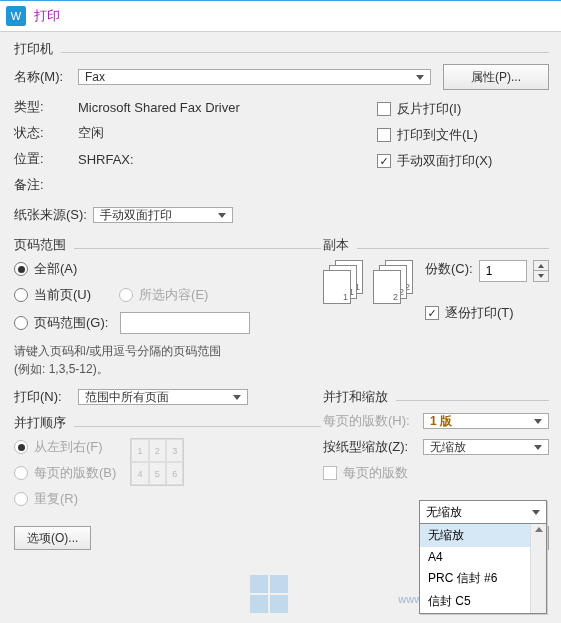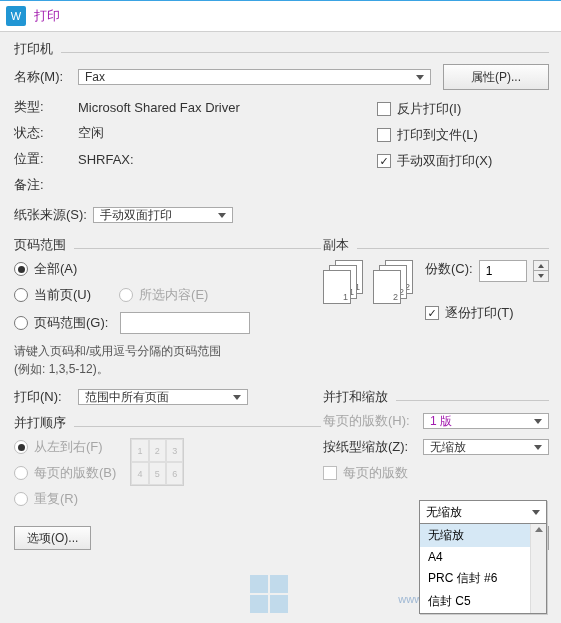--- a/index.html
+++ b/index.html
@@ -237,21 +237,21 @@
         </div>
       </div>
 
       <div style="width:226px;">
         <div class="underline-row">
             <div class="section-label">并打和缩放</div>
             <div class="line"></div>
           </div>
         <div class="row disabled">
           <div style="width:100px;">每页的版数(H):</div>
-          <div class="combo" style="flex:1; color:#a21caf;">
+          <div class="combo" style="flex:1; color:#a16207;font-weight:bold;">
             <span>1 版</span>
               <span class="caret"></span>
           </div>
         </div>
         <div class="row">
           <div style="width:100px;">按纸型缩放(Z):</div>
           <div class="combo" style="flex:1;">
             <span>无缩放</span>
               <span class="caret"></span>
           </div>

